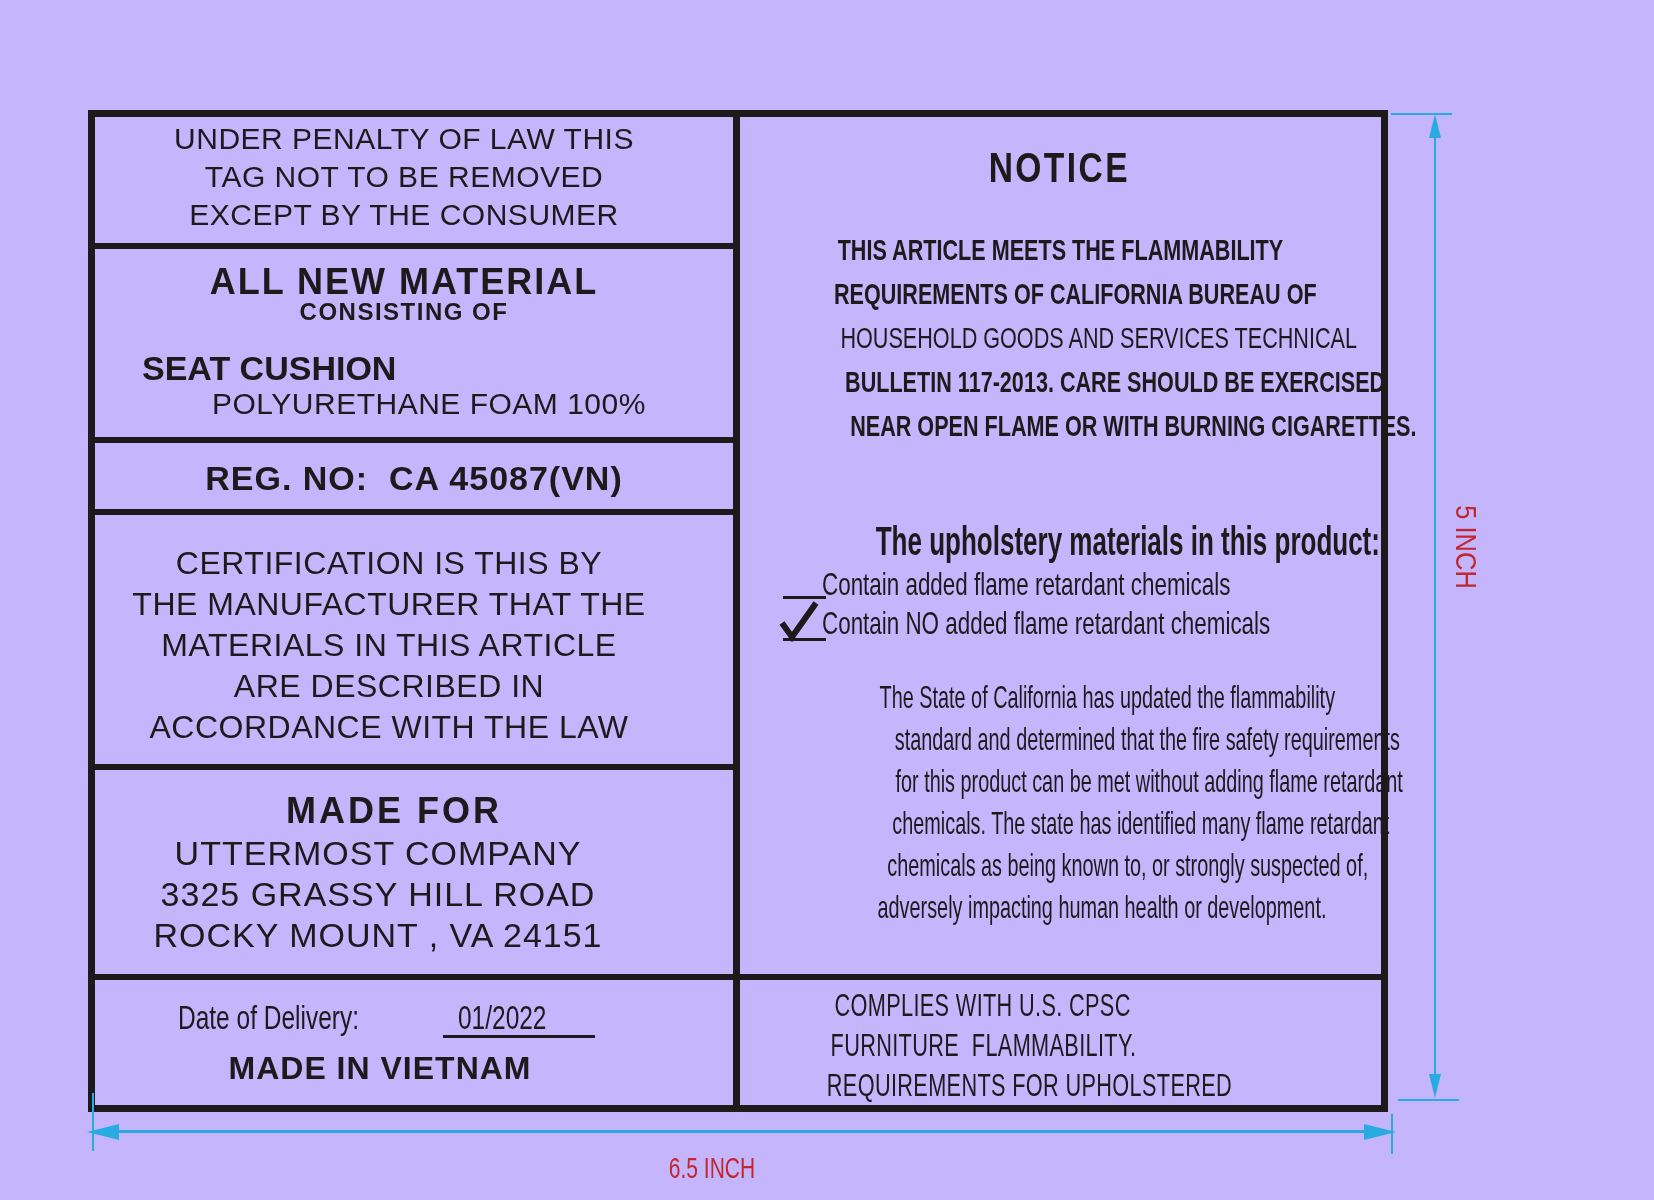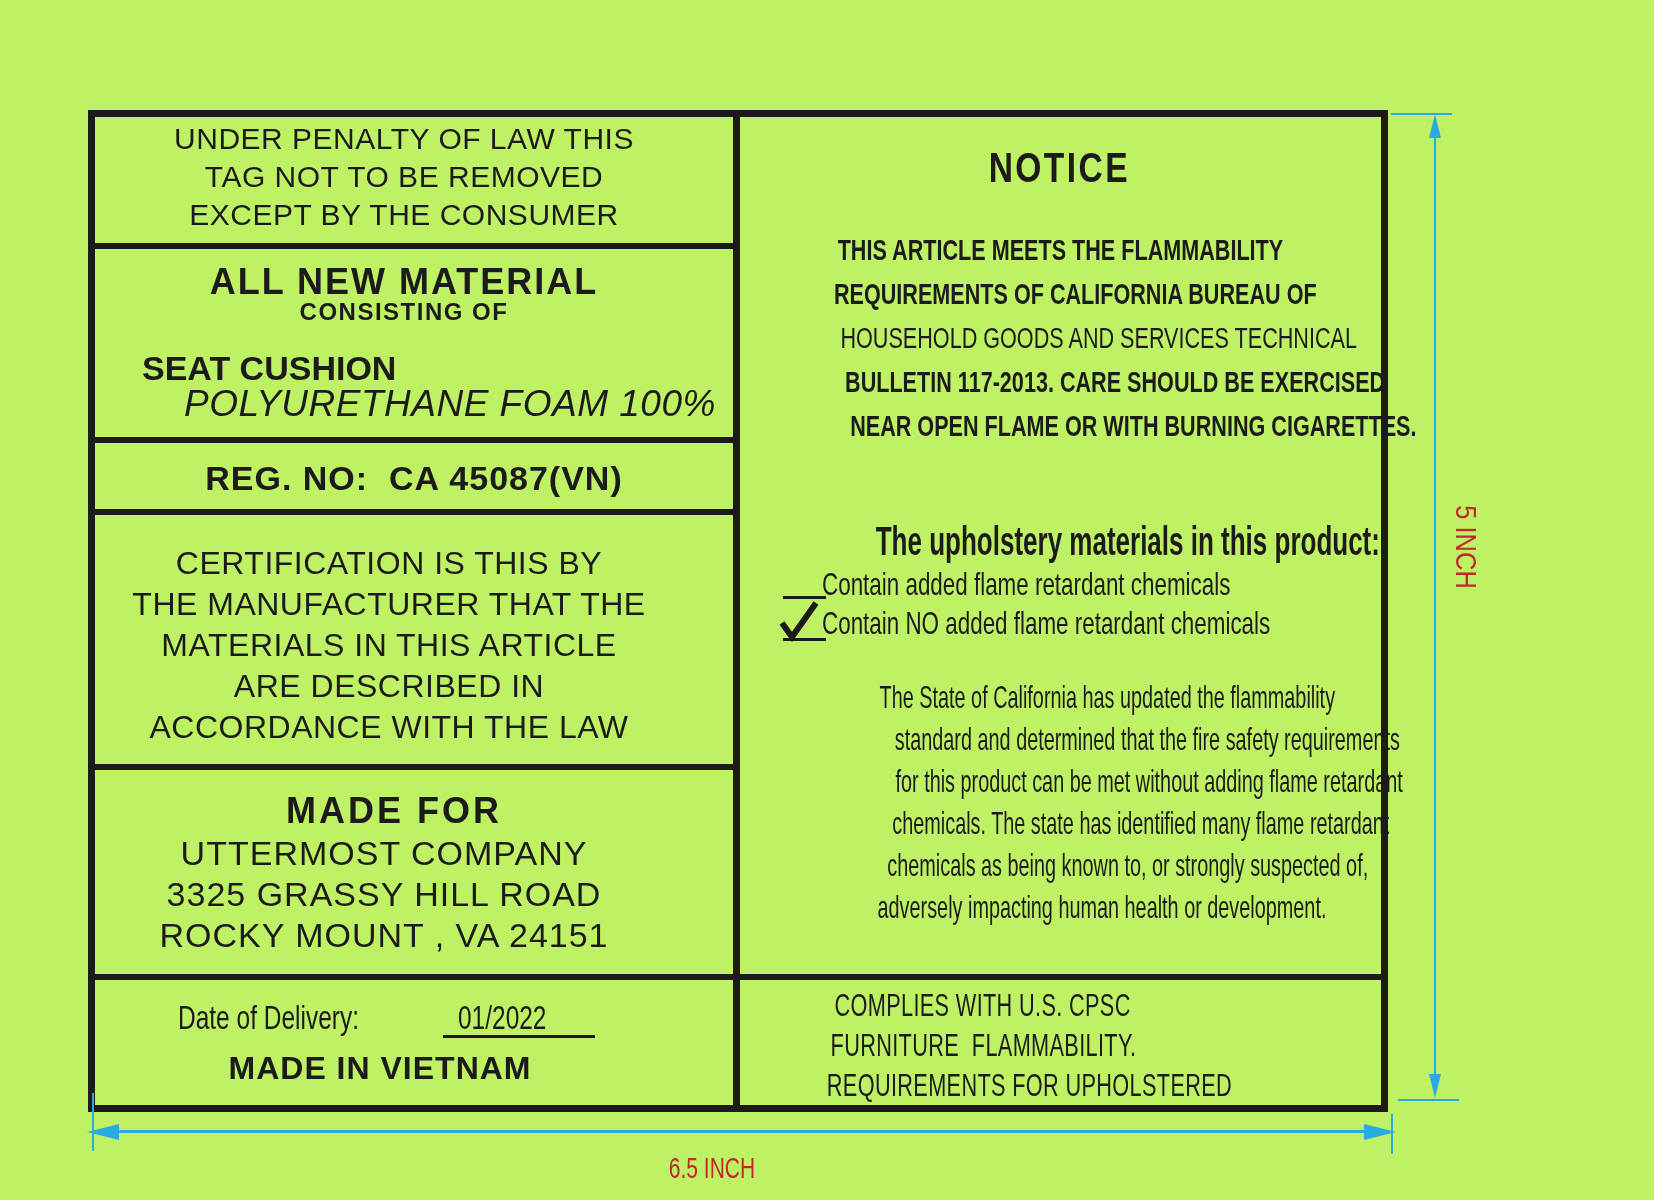--- a/index.html
+++ b/index.html
@@ -1,17 +1,17 @@
 <!DOCTYPE html>
 <html><head>
 <meta charset="utf-8">
 <style>
   html,body { margin:0; padding:0; background:#ffffff; }
   .page {
-    position:relative; width:1654px; height:1200px; background:#bef264;
+    position:relative; width:1654px; height:1200px; background:#c4b5fd;
     font-family:"Liberation Sans", sans-serif; color:#1c1a1b; overflow:hidden;
   }
   .abs { position:absolute; }
 
   
   .box { left:88px; top:110px; width:1300px; height:1002px;
          border:7px solid #1c1a1b; box-sizing:border-box; }
   .vdiv { left:733px; top:110px; width:7px; height:1002px; background:#1c1a1b; }
   .hdiv { height:6px; background:#1c1a1b; }
   .hd1 { left:95px; width:638px; top:243px; }
@@ -31,28 +31,28 @@
   .cx62 .ln { transform:scaleX(0.62); }
 
   
   .penalty { left:95px; top:120px; width:618px; padding-right:20px;
              font-size:30px; line-height:38px; letter-spacing:0.5px; }
   .mat-title { left:95px; top:262px; width:618px; font-size:36px; line-height:40px;
                font-weight:bold; letter-spacing:2px; }
   .mat-sub   { left:95px; top:298px; width:618px; font-size:24px; line-height:28px;
                font-weight:bold; letter-spacing:1.5px; }
   .mat-item  { left:142px; top:350px; font-size:34px; line-height:36px; font-weight:bold; }
-  .mat-comp  { left:184px; top:386px; font-size:37px; line-height:36px; letter-spacing:0.5px;font-style:italic; }
+  .mat-comp  { left:212px; top:386px; font-size:30px; line-height:36px; letter-spacing:0.5px; }
   .regno  { left:95px; top:458px; width:638px; font-size:34px; line-height:40px;
             font-weight:bold; letter-spacing:1px; }
   .cert   { left:95px; top:543px; width:588px; padding-right:50px;
             font-size:32px; line-height:41px; letter-spacing:0.5px; }
   .madefor-title { left:95px; top:791px; width:598px; padding-right:40px;
                    font-size:36px; line-height:40px; font-weight:bold; letter-spacing:3px; }
-  .madefor-addr  { left:85px; top:833px; width:598px; padding-right:36px;
+  .madefor-addr  { left:79px; top:833px; width:598px; padding-right:36px;
                    font-size:34px; line-height:41px; letter-spacing:1px; }
   .delivery { left:178px; top:999px; font-size:34px; line-height:36px; }
   .delivery-value { display:inline-block; width:152px; margin-left:14px;
                     border-bottom:3px solid #1c1a1b; text-align:center; }
   .origin { left:95px; top:1051px; width:570px; font-size:32px; line-height:34px;
             font-weight:bold; letter-spacing:1px; }
 
   
   .notice-title { left:740px; top:146px; width:638px; font-size:42px; line-height:44px;
                   font-weight:bold; letter-spacing:3px; }

